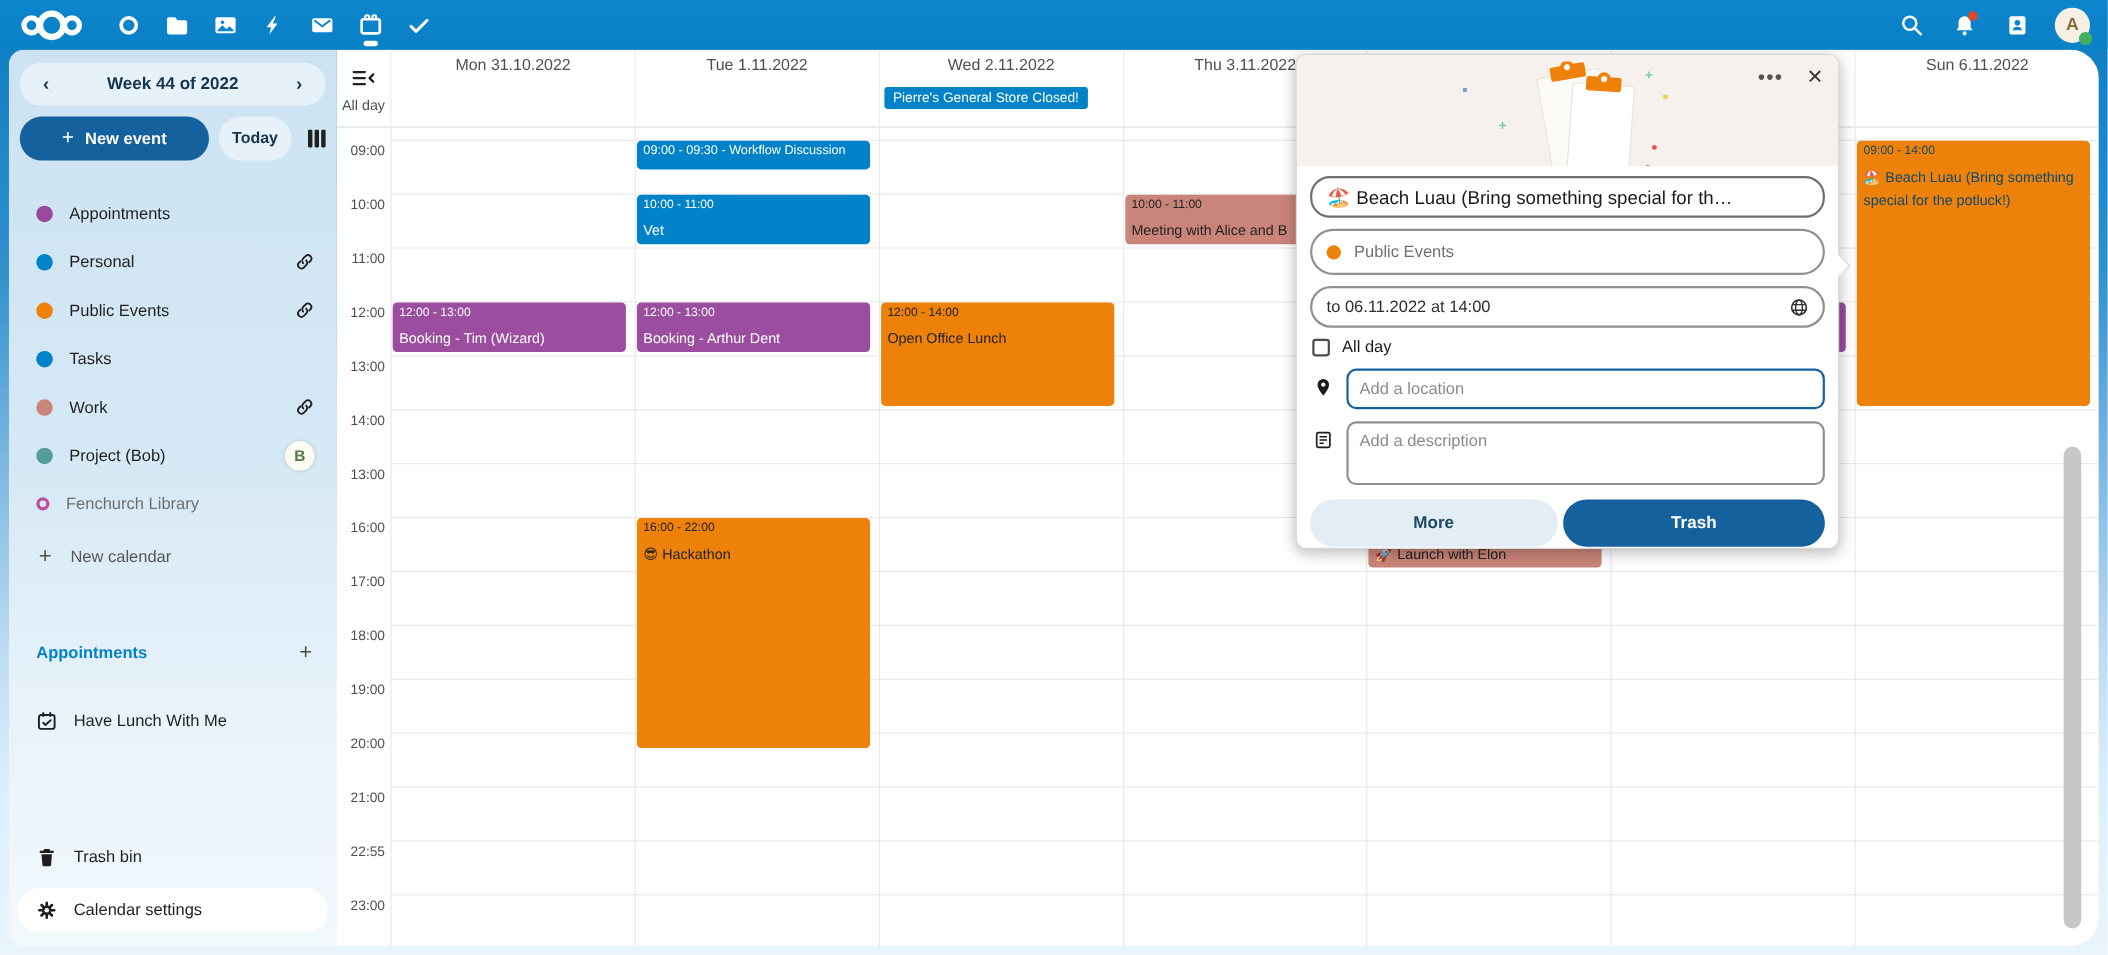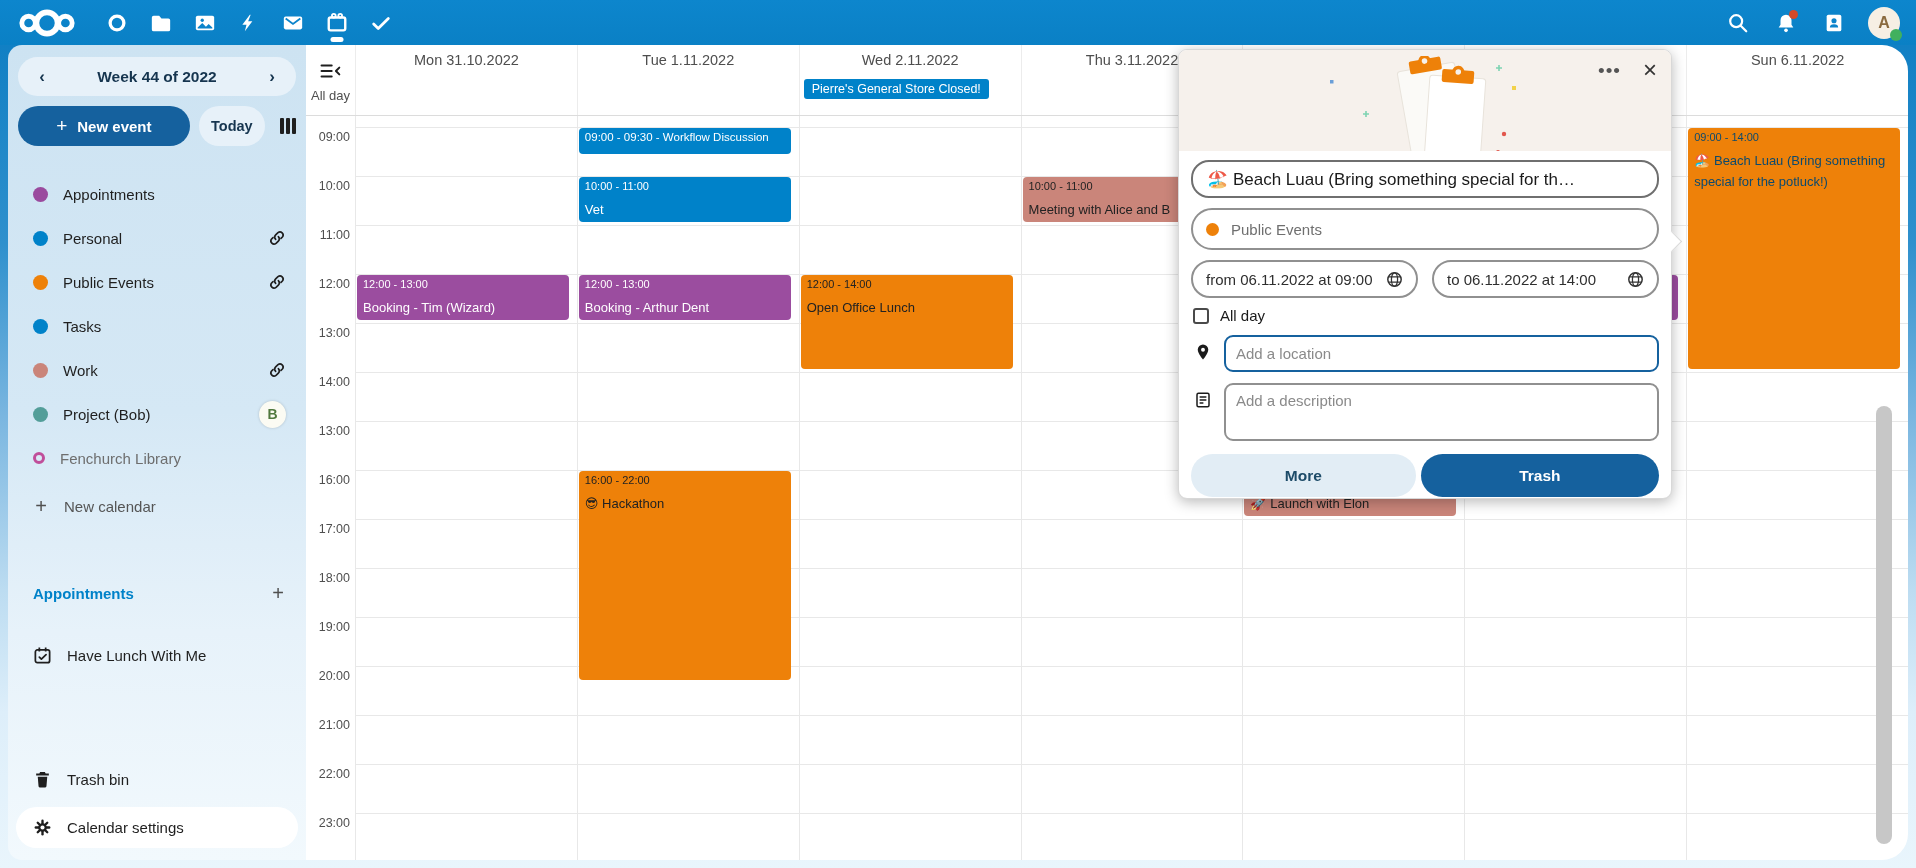--- a/index.html
+++ b/index.html
@@ -330,21 +330,21 @@
           <div class="hour-label" style="top: 161px;">12:00</div>
           <div class="hour-label" style="top: 210px;">13:00</div>
           <div class="hour-label" style="top: 259px;">14:00</div>
           <div class="hour-label" style="top: 308px;">13:00</div>
           <div class="hour-label" style="top: 357px;">16:00</div>
           <div class="hour-label" style="top: 406px;">17:00</div>
           <div class="hour-label" style="top: 455px;">18:00</div>
           <div class="hour-label" style="top: 504px;">19:00</div>
           <div class="hour-label" style="top: 553px;">20:00</div>
           <div class="hour-label" style="top: 602px;">21:00</div>
-          <div class="hour-label" style="top: 651px;">22:00</div>
+          <div class="hour-label" style="top: 651px;">22:55</div>
           <div class="hour-label" style="top: 700px;">23:00</div>
         </div>
       <div class="cols-wrap">
         <div>
             <div class="hour-line" style="top: 11px;"></div>
             <div class="hour-line" style="top: 60px;"></div>
             <div class="hour-line" style="top: 109px;"></div>
             <div class="hour-line" style="top: 158px;"></div>
             <div class="hour-line" style="top: 207px;"></div>
             <div class="hour-line" style="top: 256px;"></div>
@@ -444,28 +444,20 @@
     </div>
   </div>
   <div class="popup-body">
     <input class="title-input" type="text" value="🏖️ Beach Luau (Bring something special for th…" style="">
     <div class="select-row">
       <span class="select-dot" style="background: rgb(238, 129, 9);"></span>
       <span class="select-label">Public Events</span>
     </div>
     <div class="dates-row">
       <div class="date-pill">
-        <span>from 06.11.2022 at 09:00</span>
-        <svg width="17" height="17" viewBox="0 0 16 16">
-            <circle cx="8" cy="8" r="6.3" fill="none" stroke="#333" stroke-width="1.4"></circle>
-            <ellipse cx="8" cy="8" rx="2.9" ry="6.3" fill="none" stroke="#333" stroke-width="1.2"></ellipse>
-            <path d="M2 5.6h12M2 10.4h12" stroke="#333" stroke-width="1.2"></path>
-          </svg>
-      </div>
-      <div class="date-pill">
         <span>to 06.11.2022 at 14:00</span>
         <svg width="17" height="17" viewBox="0 0 16 16">
             <circle cx="8" cy="8" r="6.3" fill="none" stroke="#333" stroke-width="1.4"></circle>
             <ellipse cx="8" cy="8" rx="2.9" ry="6.3" fill="none" stroke="#333" stroke-width="1.2"></ellipse>
             <path d="M2 5.6h12M2 10.4h12" stroke="#333" stroke-width="1.2"></path>
           </svg>
       </div>
     </div>
     <div class="allday-check">
       <span class="checkbox"></span>

